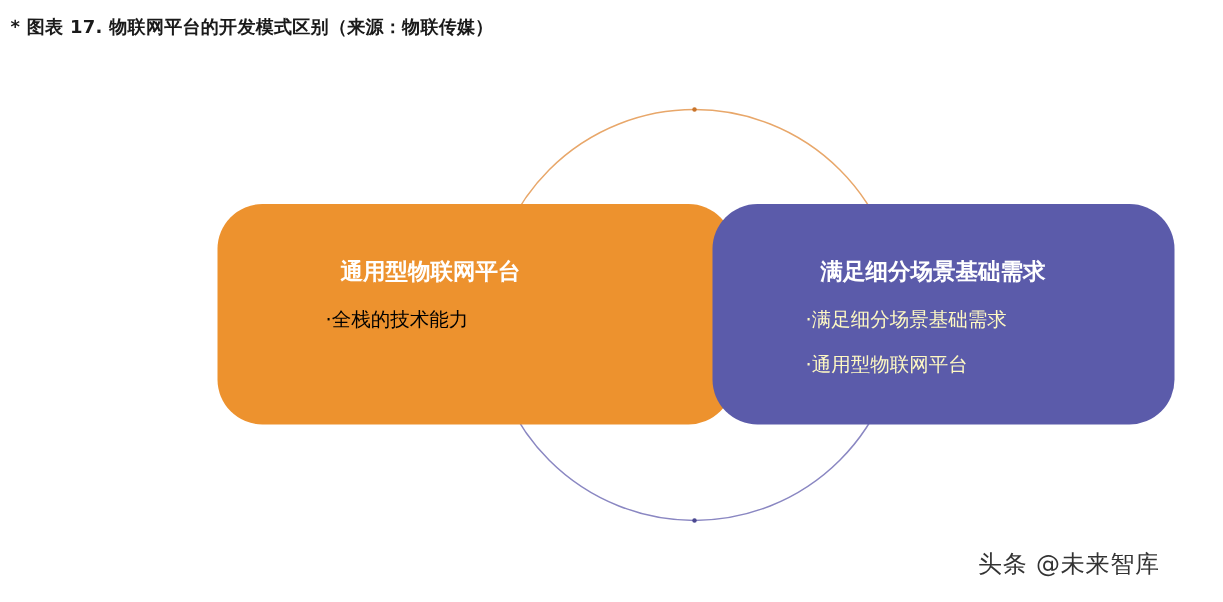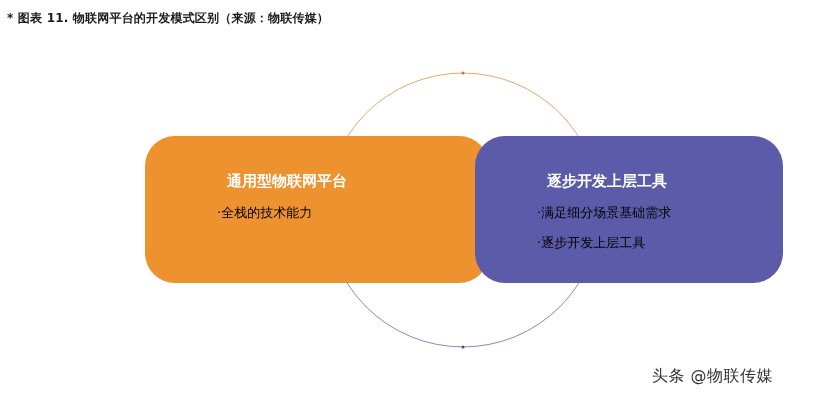--- a/index.html
+++ b/index.html
@@ -18,47 +18,47 @@
     position: absolute; top: 136px; height: 147px; border-radius: 30px; color: #fff;
   }
   .box.orange { left: 145px; width: 344px; background: #ED922E; }
   .box.purple { left: 475px; width: 308px; background: #5B5BAA; }
   .box .title {
     position: absolute; top: 36px; font-size: 15px; font-weight: bold; white-space: nowrap;
   }
   .box .bullet {
     position: absolute; font-size: 13px; white-space: nowrap; color: #000000;
   }
-  .box.purple .bullet { color: #000000; }
+  .box.purple .bullet { color: #fef9c3; }
   .box.orange .title { left: 82px; }
   .box.orange .b0 { left: 72px; top: 68px; }
   .box.orange .b1 { left: 72px; top: 98px; }
   .box.purple .title { left: 72px; }
   .box.purple .b0 { left: 62px; top: 68px; }
   .box.purple .b1 { left: 62px; top: 98px; }
   .watermark {
     position: absolute; left: 652px; top: 366px; font-size: 16px; color: #333; letter-spacing: 0.5px;
   }
 </style>
 </head>
 <body>
 
-<div class="caption">* 图表 11. 物联网平台的开发模式区别（来源：物联传媒）</div>
+<div class="caption">* 图表 17. 物联网平台的开发模式区别（来源：物联传媒）</div>
 
 <svg class="ring" viewBox="0 0 815 401" xmlns="http://www.w3.org/2000/svg">
   <path d="M 326 210 A 137 137 0 0 1 600 210" fill="none" stroke="#E8A76A" stroke-width="1"></path>
   <path d="M 600 210 A 137 137 0 0 1 326 210" fill="none" stroke="#8A87C2" stroke-width="1"></path>
   <circle cx="463" cy="73" r="1.5" fill="#C9742A"></circle>
   <circle cx="463" cy="347" r="1.5" fill="#4A4890"></circle>
 </svg>
 
 <div class="box orange">
   <div class="title">通用型物联网平台</div>
   <div class="bullet b0">·全栈的技术能力</div>
 </div>
 
 <div class="box purple">
-  <div class="title">逐步开发上层工具</div>
+  <div class="title">满足细分场景基础需求</div>
   <div class="bullet b0">·满足细分场景基础需求</div>
-  <div class="bullet b1">·逐步开发上层工具</div>
+  <div class="bullet b1">·通用型物联网平台</div>
 </div>
 
-<div class="watermark">头条 @物联传媒</div>
+<div class="watermark">头条 @未来智库</div>
 
 </body></html>

